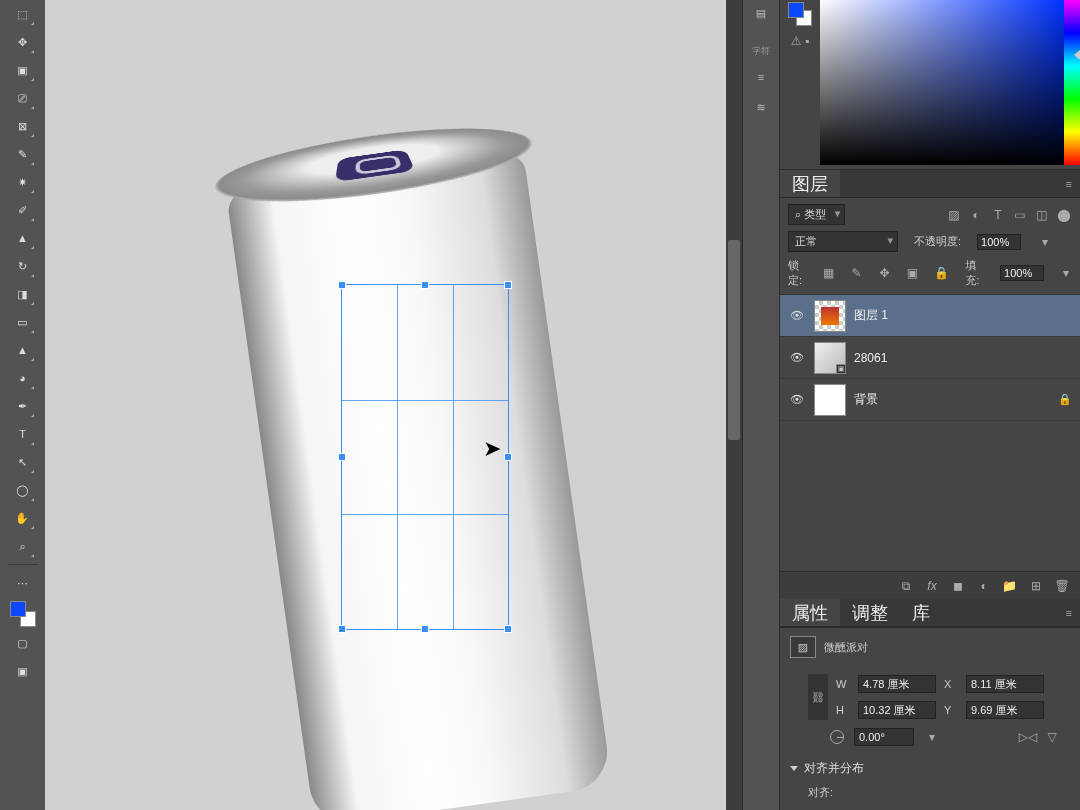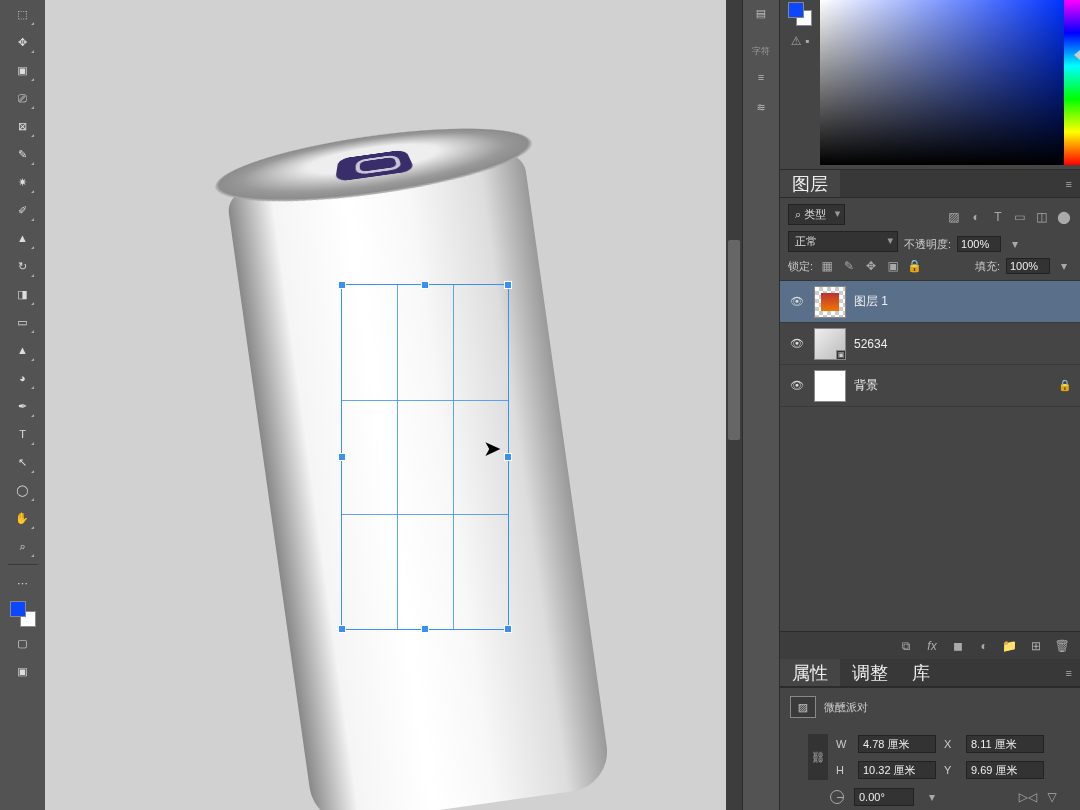--- a/index.html
+++ b/index.html
@@ -59,21 +59,21 @@
 .hue-arrow{position:absolute;right:0;top:50px;width:0;height:0;border-top:5px solid transparent;border-bottom:5px solid transparent;border-right:6px solid #ccc;}
 
 .panel-tab-bar{height:28px;background:#383838;display:flex;align-items:center;border-bottom:1px solid #2b2b2b;}
 .panel-tab{padding:0 12px;height:100%;display:flex;align-items:center;color:#eee;font-size:18px;}
 .panel-tab.active{background:#454545;}
 .panel-menu{margin-left:auto;padding:0 8px;color:#aaa;}
 
 
 .layers-panel{flex:1;display:flex;flex-direction:column;background:#454545;min-height:0;}
 .layer-controls{padding:6px 8px;display:flex;flex-direction:column;gap:6px;border-bottom:1px solid #333;}
-.lc-row{display:flex;align-items:flex-end;gap:6px;}
+.lc-row{display:flex;align-items:center;gap:16px;}
 .lc-select{background:#333;border:1px solid #222;color:#ddd;font-size:11px;padding:2px 18px 2px 6px;position:relative;}
 .lc-select::after{content:"▾";position:absolute;right:4px;top:2px;color:#999;}
 .lc-label{color:#ccc;font-size:11px;}
 .lc-input{width:44px;background:#333;border:1px solid #222;color:#eee;font-size:11px;padding:1px 3px;text-align:left;}
 .lc-icon-row{display:flex;gap:6px;align-items:center;}
 .lc-icon{width:16px;height:16px;color:#aaa;display:flex;align-items:center;justify-content:center;font-size:12px;}
 .layer-list{flex:1;overflow:auto;}
 .layer-row{height:42px;display:flex;align-items:center;gap:8px;padding:0 8px;border-bottom:1px solid #3a3a3a;}
 .layer-row.selected{background:#5a6f8a;}
 .eye{width:18px;text-align:center;color:#ddd;}
@@ -226,21 +226,21 @@
       <div class="layer-row selected">
         <div class="eye">👁</div>
         <div class="thumb checker"></div>
         <div class="layer-name">图层 1</div>
       </div>
       <div class="layer-row">
         <div class="eye">👁</div>
         <div class="thumb mockup">
             <div class="smart-badge">▣</div>
           </div>
-        <div class="layer-name">52634</div>
+        <div class="layer-name">28061</div>
       </div>
       <div class="layer-row">
         <div class="eye">👁</div>
         <div class="thumb"></div>
         <div class="layer-name">背景</div>
         <div class="lock-icon">🔒</div>
       </div>
     </div>
     <div class="layer-bottom-bar">
       <div class="lbb-icon">⧉</div>
@@ -279,14 +279,21 @@
       <div class="angle-row">
         <div class="angle-icon"></div>
         <input class="prop-input" style="width: 60px;" value="0.00°">
         <span class="lc-icon">▾</span>
         <div class="flip-icons">
           <div class="lc-icon">▷◁</div>
           <div class="lc-icon">▽</div>
         </div>
       </div>
     </div>
+    <div class="props-section">
+      <div class="section-title">
+        <span class="chev"></span>
+        <span>对齐并分布</span>
+      </div>
+      <div style="padding:2px 0 6px 18px;color:#ccc;">对齐:</div>
+    </div>
   </div>
 </div>
 
 </body></html>

